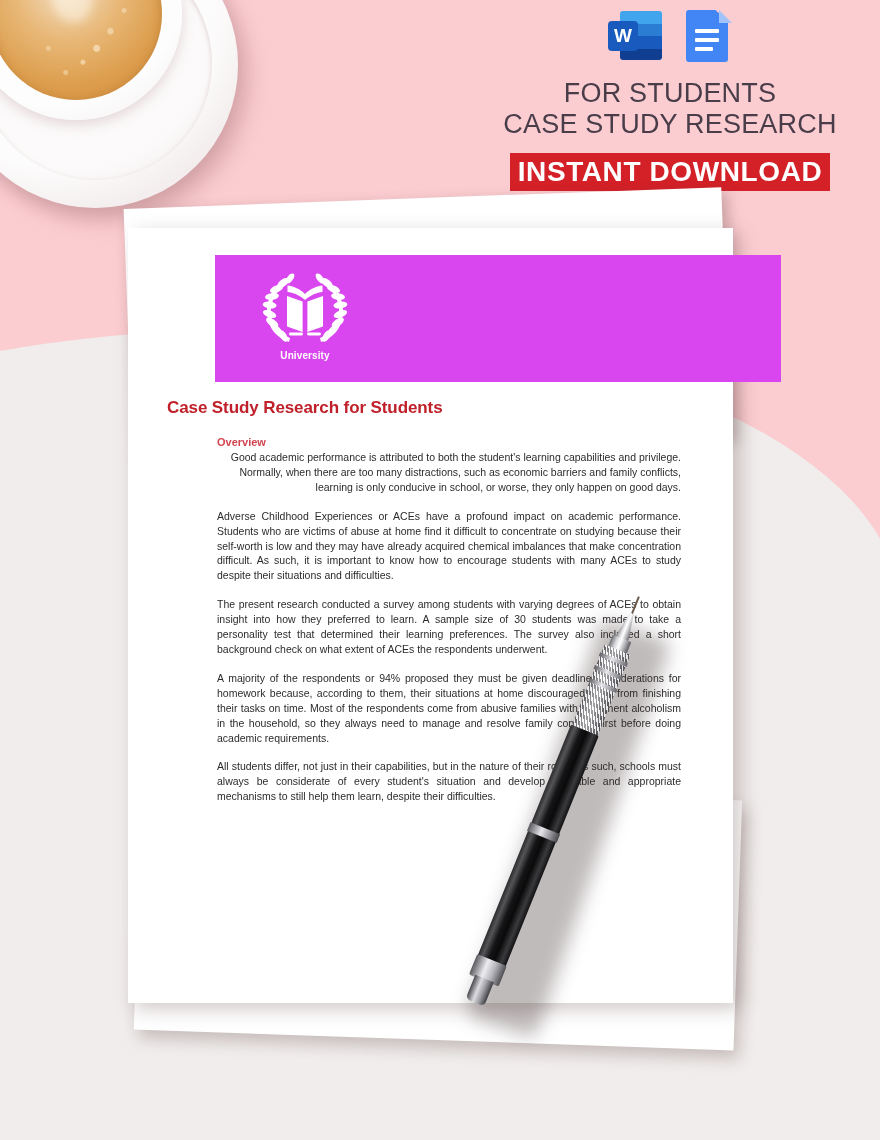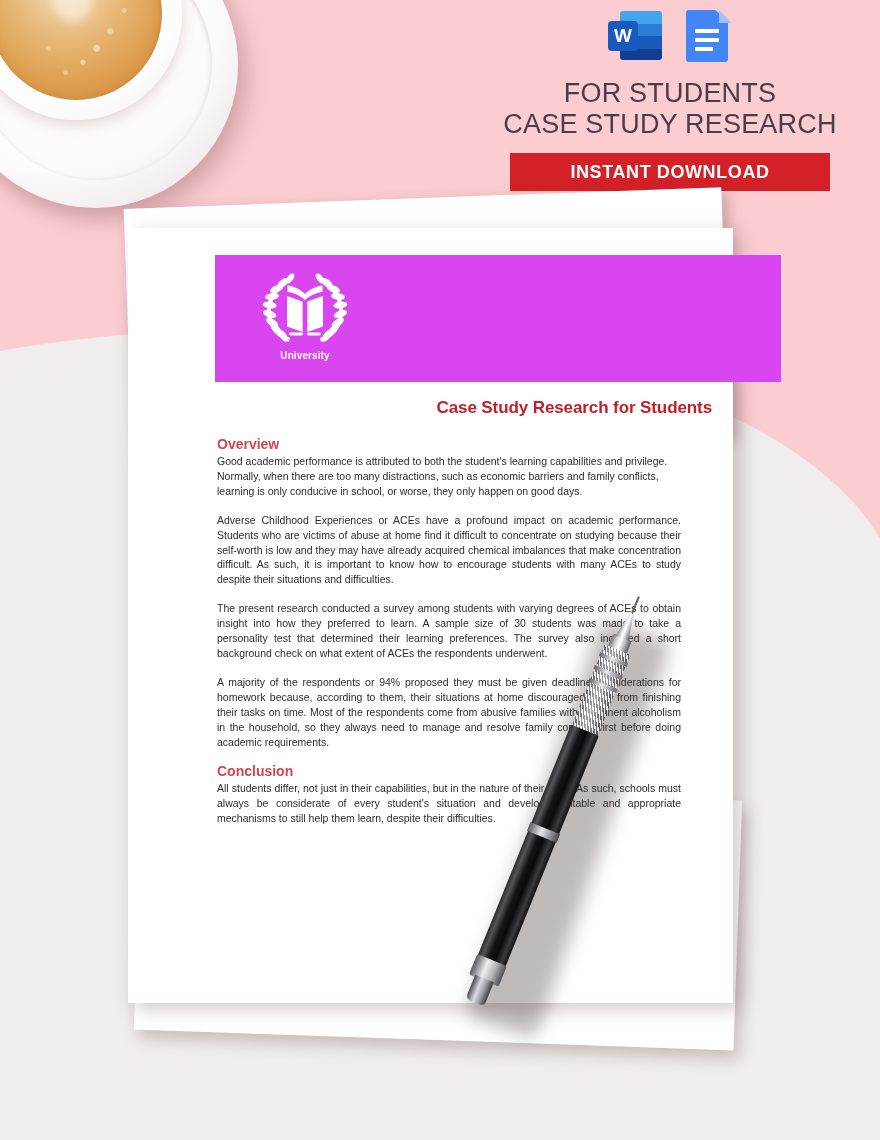--- a/index.html
+++ b/index.html
@@ -219,21 +219,21 @@
     letter-spacing: 0.2px;
     margin-top: 8px;
   }
   .promo-cta {
     margin: 13px auto 0;
     width: 320px;
     height: 38px;
     line-height: 38px;
     background: #d42027;
     color: #ffffff;
-    font-size: 18px;
+    font-size: 28px;
     font-weight: bold;
     letter-spacing: 0.6px;
     border: none;
     cursor: pointer;
     font-family: "Liberation Sans", sans-serif;
   }
 
   
   .paper-back-top {
     position: absolute;
@@ -291,47 +291,47 @@
     font-size: 10px;
     font-weight: bold;
     letter-spacing: 0.1px;
   }
 
   .doc-title {
     position: absolute;
     left: 39px;
     top: 170px;
     width: 545px;
-    text-align: right;
+    text-align: left;
     font-size: 17px;
     font-weight: bold;
     color: #c0202a;
     letter-spacing: -0.1px;
   }
 
   .doc-body {
     position: absolute;
     left: 89px;
     top: 208px;
     width: 464px;
   }
   .sec { margin-bottom: 14px; }
   .sec-h {
-    font-size: 14px;
+    font-size: 11px;
     font-weight: bold;
     color: #d14450;
     margin-bottom: 2px;
   }
   .sec-p {
     font-size: 10.5px;
     line-height: 1.42;
     color: #2b2b2b;
     text-align: justify;
   }
-  .sec-p.ragged { text-align: left; }
+  .sec-p.ragged { text-align: right; }
 
   
   .pen {
     position: absolute;
     left: 604px;
     top: 614px;
     width: 60px;
     height: 420px;
     transform: rotate(22deg);
     transform-origin: 50% 0%;
@@ -517,21 +517,20 @@
       <div class="sec">
         <div class="sec-p">Adverse Childhood Experiences or ACEs have a profound impact on academic performance. Students who are victims of abuse at home find it difficult to concentrate on studying because their self-worth is low and they may have already acquired chemical imbalances that make concentration difficult. As such, it is important to know how to encourage students with many ACEs to study despite their situations and difficulties.</div>
       </div>
       <div class="sec">
         <div class="sec-p">The present research conducted a survey among students with varying degrees of ACEs to obtain insight into how they preferred to learn. A sample size of 30 students was made to take a personality test that determined their learning preferences. The survey also included a short background check on what extent of ACEs the respondents underwent.</div>
       </div>
       <div class="sec">
         <div class="sec-p">A majority of the respondents or 94% proposed they must be given deadline considerations for homework because, according to them, their situations at home discouraged them from finishing their tasks on time. Most of the respondents come from abusive families with prominent alcoholism in the household, so they always need to manage and resolve family conflicts first before doing academic requirements.</div>
       </div>
       <div class="sec">
-        <div class="sec-h">Conclusion</div>
         <div class="sec-p">All students differ, not just in their capabilities, but in the nature of their roots. As such, schools must always be considerate of every student's situation and develop equitable and appropriate mechanisms to still help them learn, despite their difficulties.</div>
       </div>
     </div>
   </div>
 
   <div class="pen-shadow"></div>
   <div class="pen">
     <div class="tip-lead"></div>
     <div class="tip-cone"></div>
     <div class="collar"></div>

